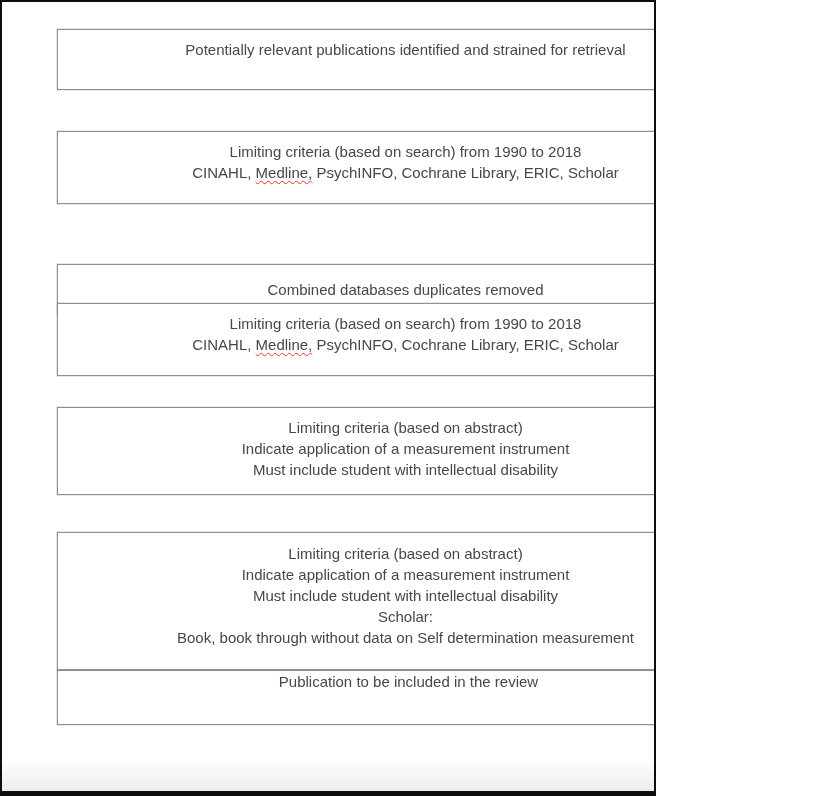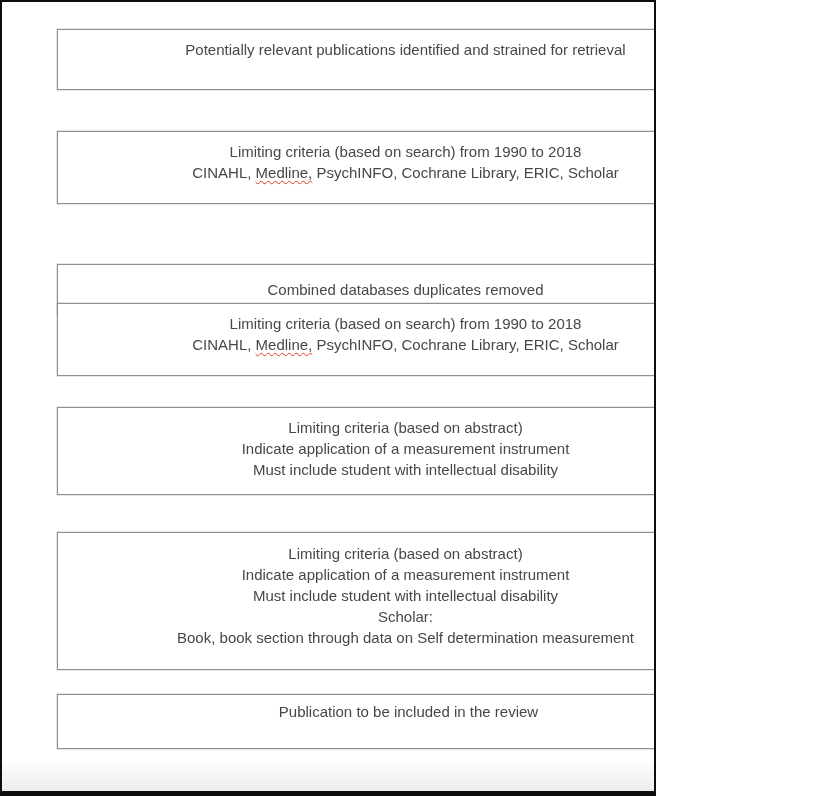--- a/index.html
+++ b/index.html
@@ -37,21 +37,21 @@
     background:#fff;
     text-align:center;
   }
   .box .line{white-space:nowrap;}
   .b1{top:27px;height:61px;padding-top:9px;}
   .b2{top:129px;height:73px;padding-top:9px;}
   .b3{top:226px;height:50px;padding-top:14px;margin-top:36px;}
   .b4{top:301px;height:73px;padding-top:9px;}
   .b5{top:405px;height:88px;padding-top:9px;}
   .b6{top:530px;height:138px;padding-top:10px;}
-  .b7{top:692px;height:55px;padding-top:6px;width:703px;}
+  .b7{top:668px;height:55px;width:703px;}
   .misspelled{
     text-decoration:underline;
     text-decoration-style:wavy;
     text-decoration-color:var(--spell);
     text-decoration-thickness:1px;
     text-underline-offset:2px;
     text-align:right;
   }
 </style>
 </head>
@@ -75,19 +75,19 @@
   <div class="box b5">
       <div class="line"><span>Limiting criteria (based on abstract)</span></div>
       <div class="line"><span>Indicate application of a measurement instrument</span></div>
       <div class="line"><span>Must include student with intellectual disability</span></div>
     </div>
   <div class="box b6">
       <div class="line"><span>Limiting criteria (based on abstract)</span></div>
       <div class="line"><span>Indicate application of a measurement instrument</span></div>
       <div class="line"><span>Must include student with intellectual disability</span></div>
       <div class="line"><span>Scholar:</span></div>
-      <div class="line"><span>Book, book section through data on Self determination measurement</span></div>
+      <div class="line"><span>Book, book through without data on Self determination measurement</span></div>
     </div>
   <div class="box b7">
       <div class="line"><span>Publication to be included in the review</span></div>
     </div>
   <div class="bottom-fade"></div>
 </div>
 
 </body></html>

